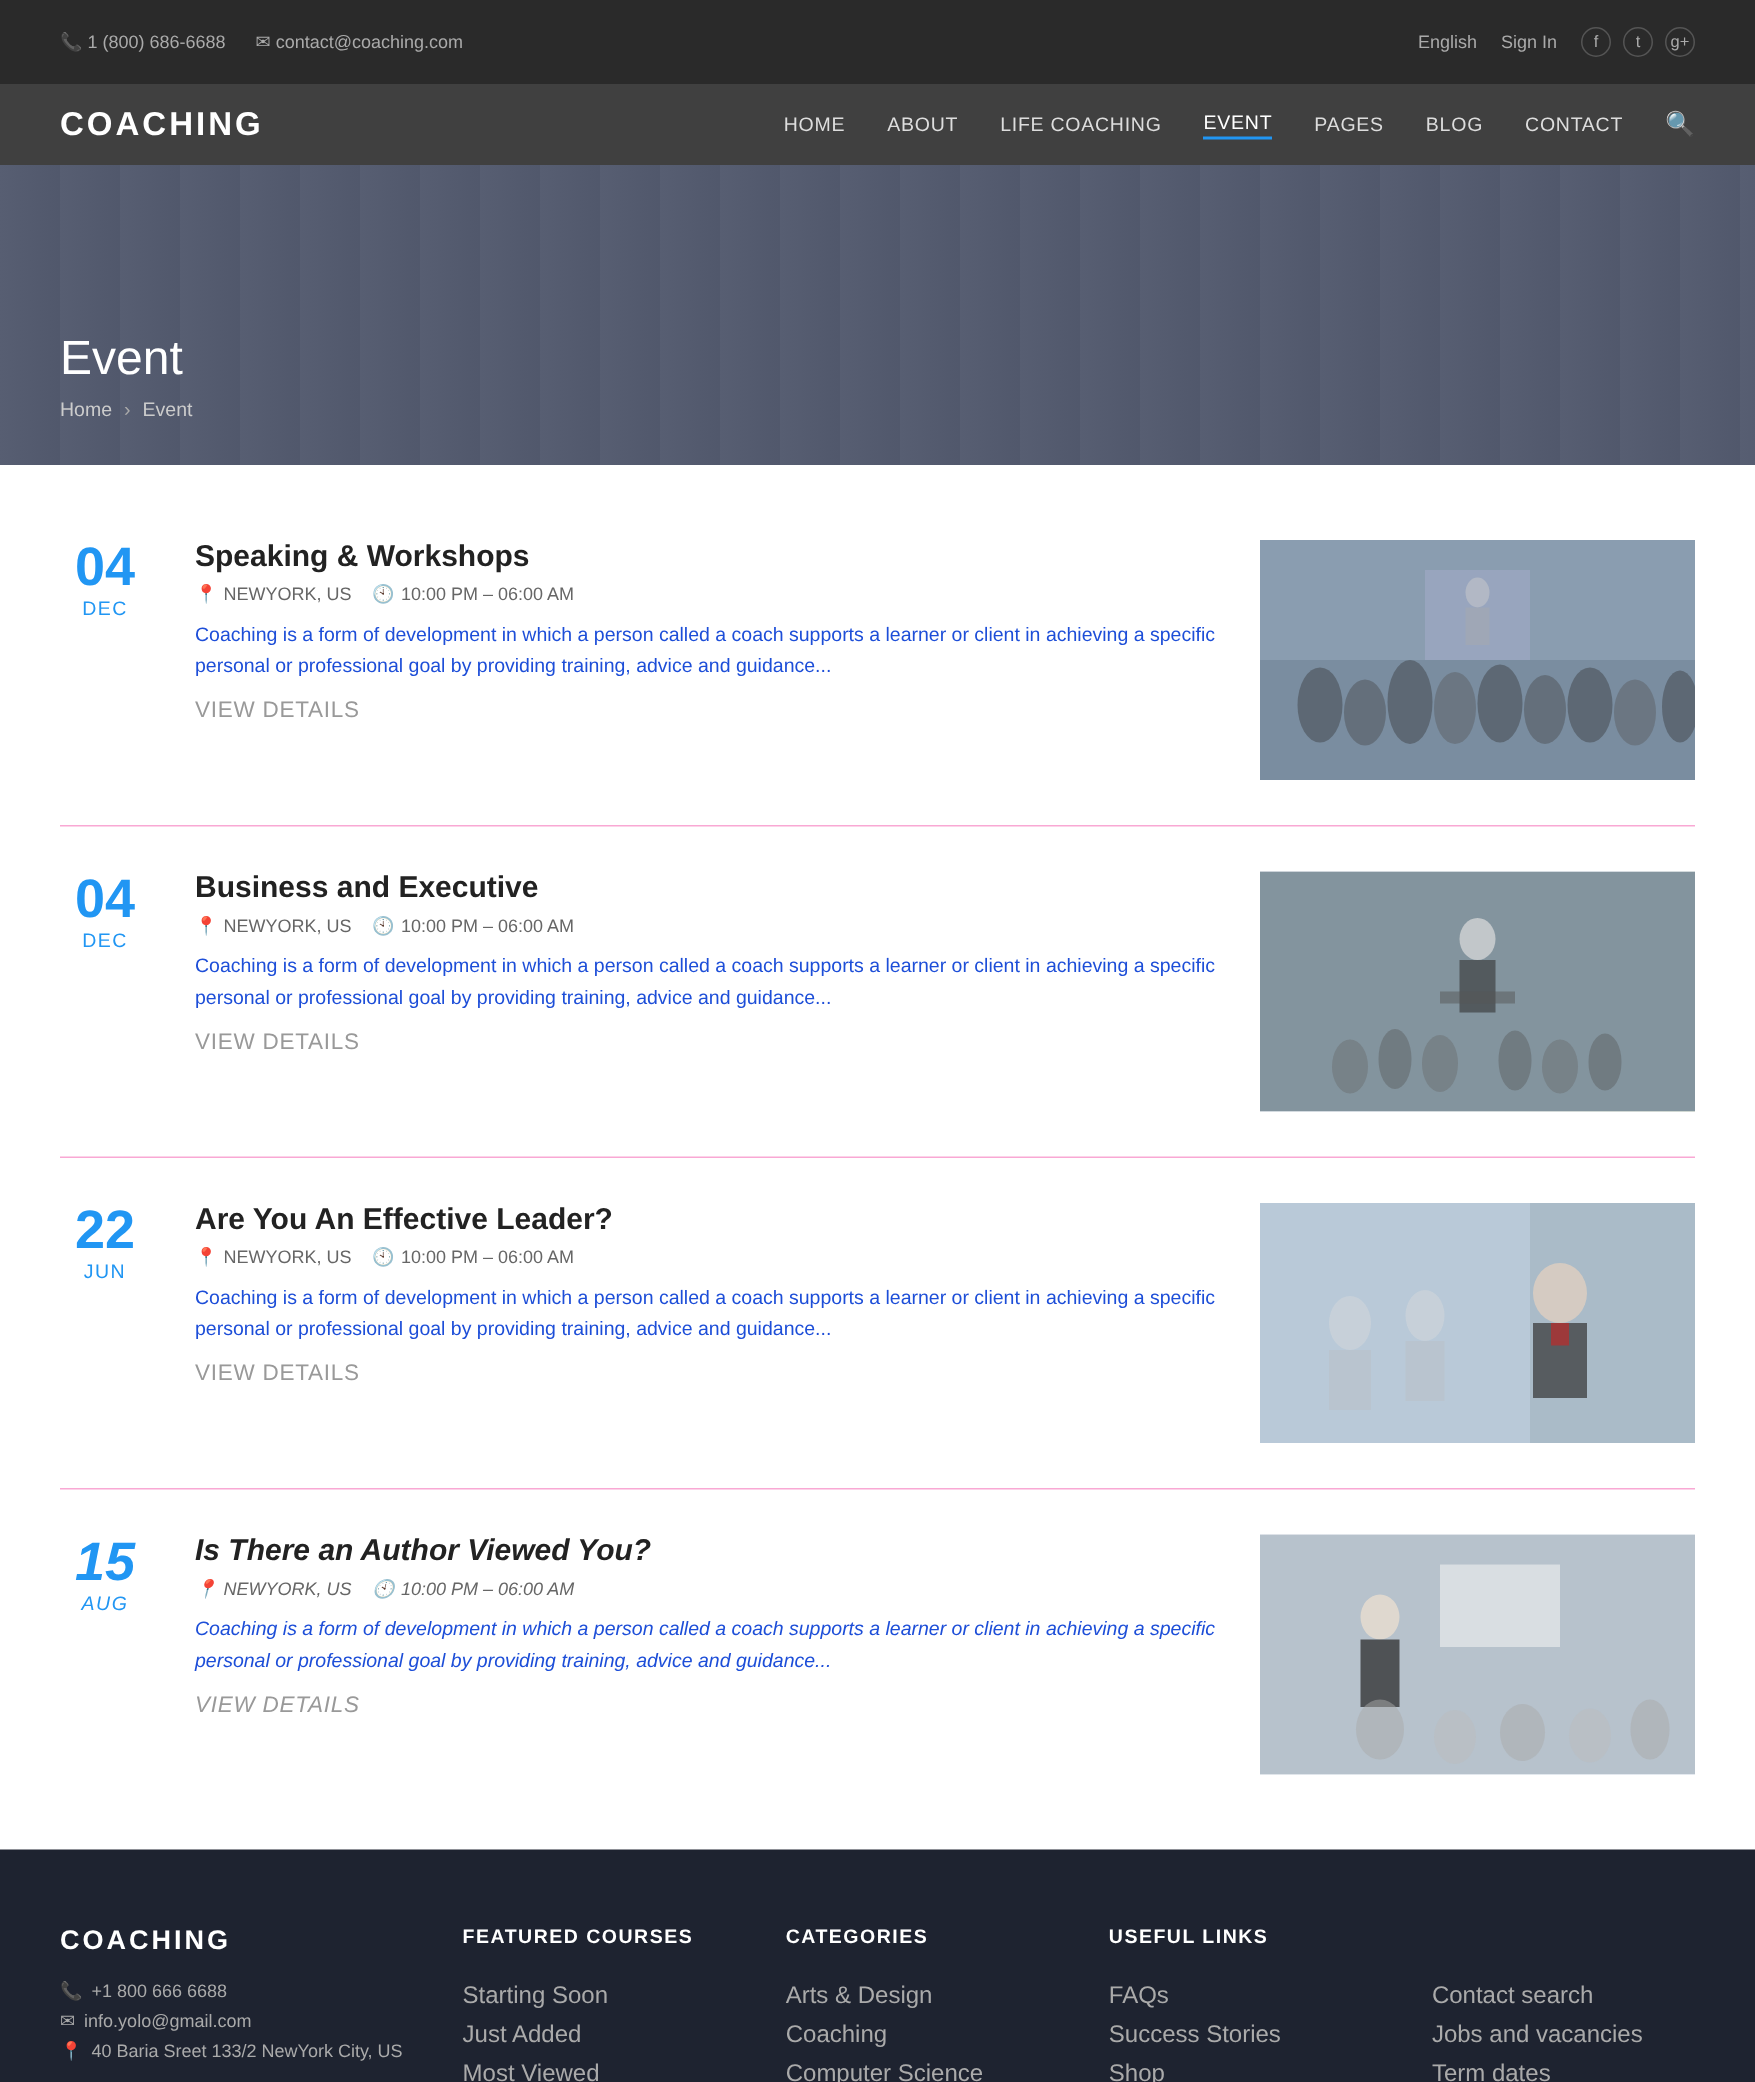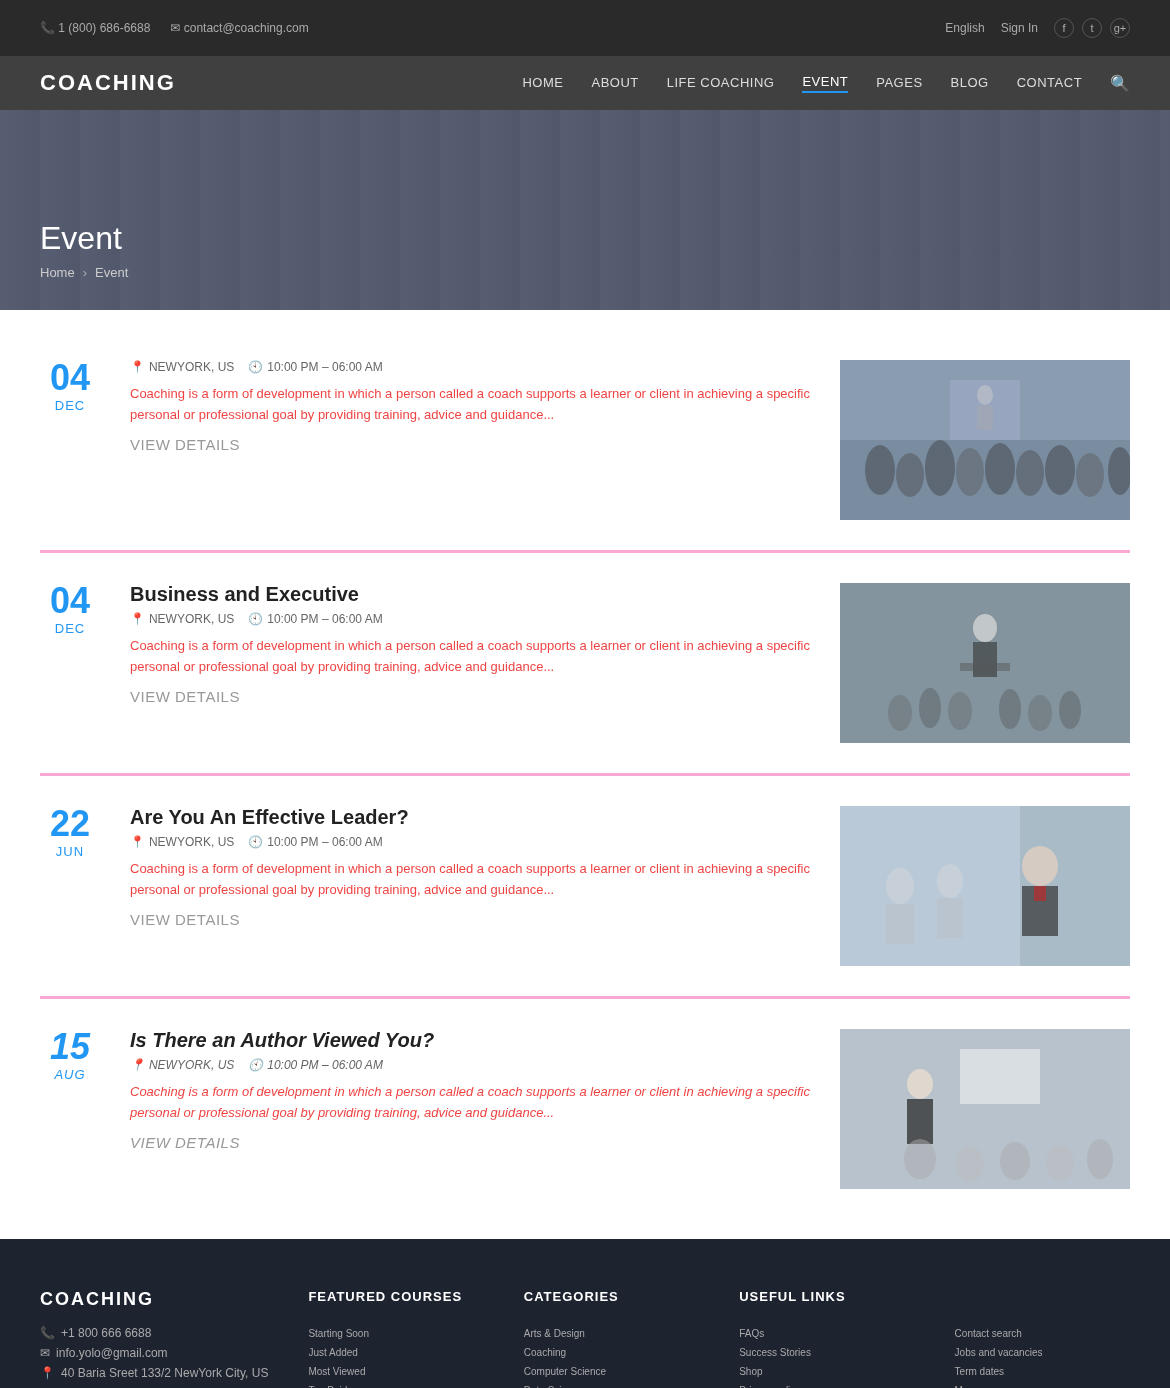--- a/index.html
+++ b/index.html
@@ -86,21 +86,21 @@
     .breadcrumb { color: #ccc; font-size: 13px; display: flex; gap: 8px; align-items: center; }
     .breadcrumb a { color: #ccc; cursor: pointer; }
     .breadcrumb-sep { color: #aaa; }
 
     
     .events-section { padding: 20px 40px; }
     .event-item {
       display: flex;
       align-items: flex-start;
       padding: 30px 0;
-      border-bottom: 3px solid #f9a8d4;
+      border-bottom: 1px solid #f9a8d4;
       gap: 30px;
     }
     .event-item:last-child { border-bottom: none; font-style: italic; }
     .event-date-block {
       min-width: 60px;
       text-align: center;
     }
     .event-day {
       font-size: 36px;
       font-weight: bold;
@@ -126,21 +126,21 @@
       color: #666;
       display: flex;
       gap: 14px;
       margin-bottom: 10px;
       align-items: center;
     }
     .event-meta-item { display: flex; align-items: center; gap: 4px; }
     .meta-icon { font-size: 12px; color: #666; }
     .event-desc {
       font-size: 13px;
-      color: #ef4444;
+      color: #1d4ed8;
       line-height: 1.6;
       margin-bottom: 10px;
     }
     .view-details {
       font-size: 15px;
       color: #999;
       text-transform: uppercase;
       letter-spacing: 0.5px;
       cursor: pointer;
     }
@@ -209,21 +209,21 @@
     .footer-col { flex: 1; }
     .footer-col-title {
       color: #fff;
       font-size: 13px;
       font-weight: bold;
       text-transform: uppercase;
       letter-spacing: 1px;
       margin-bottom: 24px;
     }
     .footer-link {
-      font-size: 10px;
+      font-size: 16px;
       color: #aaa;
       display: block;
       margin-bottom: 8px;
       cursor: pointer;
     }
     .footer-cols-right {
       display: flex;
       gap: 40px;
       flex: 2;
     }
@@ -279,20 +279,21 @@
 </div>
 
 <div class="events-section">
 
   <div class="event-item">
     <div class="event-date-block">
       <div class="event-day">04</div>
       <div class="event-month">DEC</div>
     </div>
     <div class="event-body">
+      <div class="event-title">Speaking &amp; Workshops</div>
       <div class="event-meta">
         <span class="event-meta-item">
           <span class="meta-icon">📍</span>
           <span>NEWYORK, US</span>
         </span>
         <span class="event-meta-item">
           <span class="meta-icon">🕙</span>
           <span>10:00 PM – 06:00 AM</span>
         </span>
       </div>

